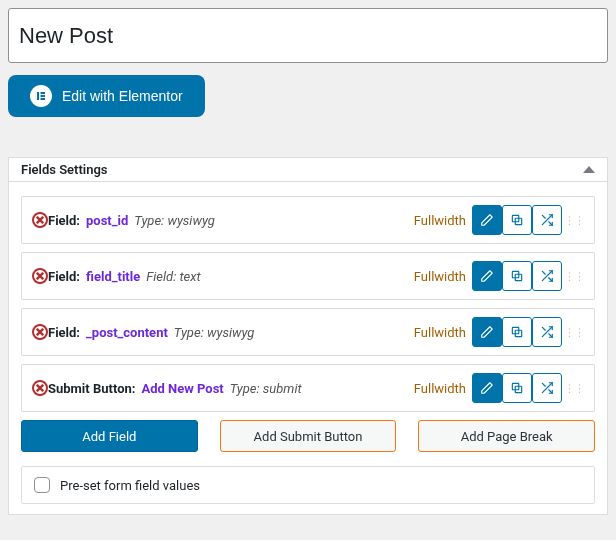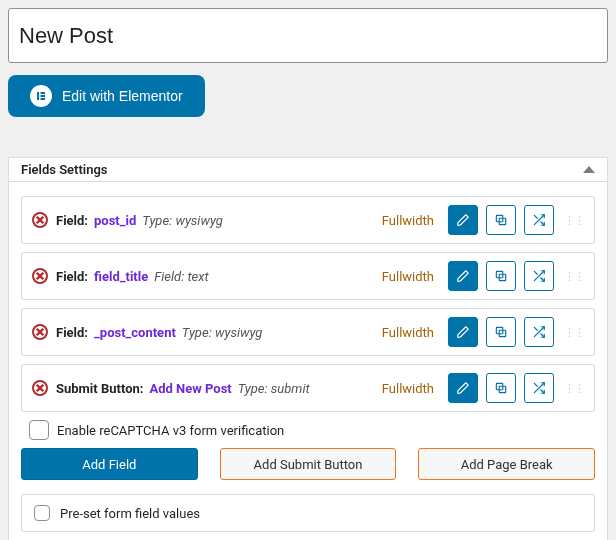--- a/index.html
+++ b/index.html
@@ -56,21 +56,21 @@
   .panel-header .toggle-arrow {
     width:0;height:0;border-left:6px solid transparent;border-right:6px solid transparent;border-bottom:7px solid #787c82;
   }
   .panel-body { padding:14px 12px 10px 12px; }
   .field-row {
     border:1px solid #dcdcde;
     border-radius:2px;
     padding:8px 8px 8px 10px;
     display:flex;
     align-items:center;
-    gap:8px;
+    gap:0;
     margin-bottom:8px;
     background:#fff;
   }
   .field-text { flex:1; display:flex; gap:6px; align-items:baseline; font-size:13px; flex-wrap:wrap;}
   .field-text .label-word { font-weight:700; color:#1d2327; }
   .field-text .name-val { font-weight:700; color:#6d28d9; }
   .field-text .type-word { font-style:italic; color:#555; }
   .fullwidth-text { color:#a16207; font-size:13px; margin-right:6px; }
   .icon-btn {
     width:30px; height:30px; border-radius:3px;
@@ -262,24 +262,20 @@
               <path d="M4 20L21 3"></path>
               <path d="M21 16v5h-5"></path>
               <path d="M15 15l6 6"></path>
               <path d="M4 4l5 5"></path>
             </svg>
           </span>
           <span class="drag-handle">⋮⋮</span>
         </div>
       </div>
 
-    <div class="recaptcha-row">
-      <span class="checkbox"></span>
-      <span>Enable reCAPTCHA v3 form verification</span>
-    </div>
 
     <div class="btn-row">
       <div class="wide-btn primary">Add Field</div>
       <div class="wide-btn secondary">Add Submit Button</div>
       <div class="wide-btn secondary">Add Page Break</div>
     </div>
 
     <div class="preset-row">
       <span class="checkbox small"></span>
       <span>Pre-set form field values</span>

